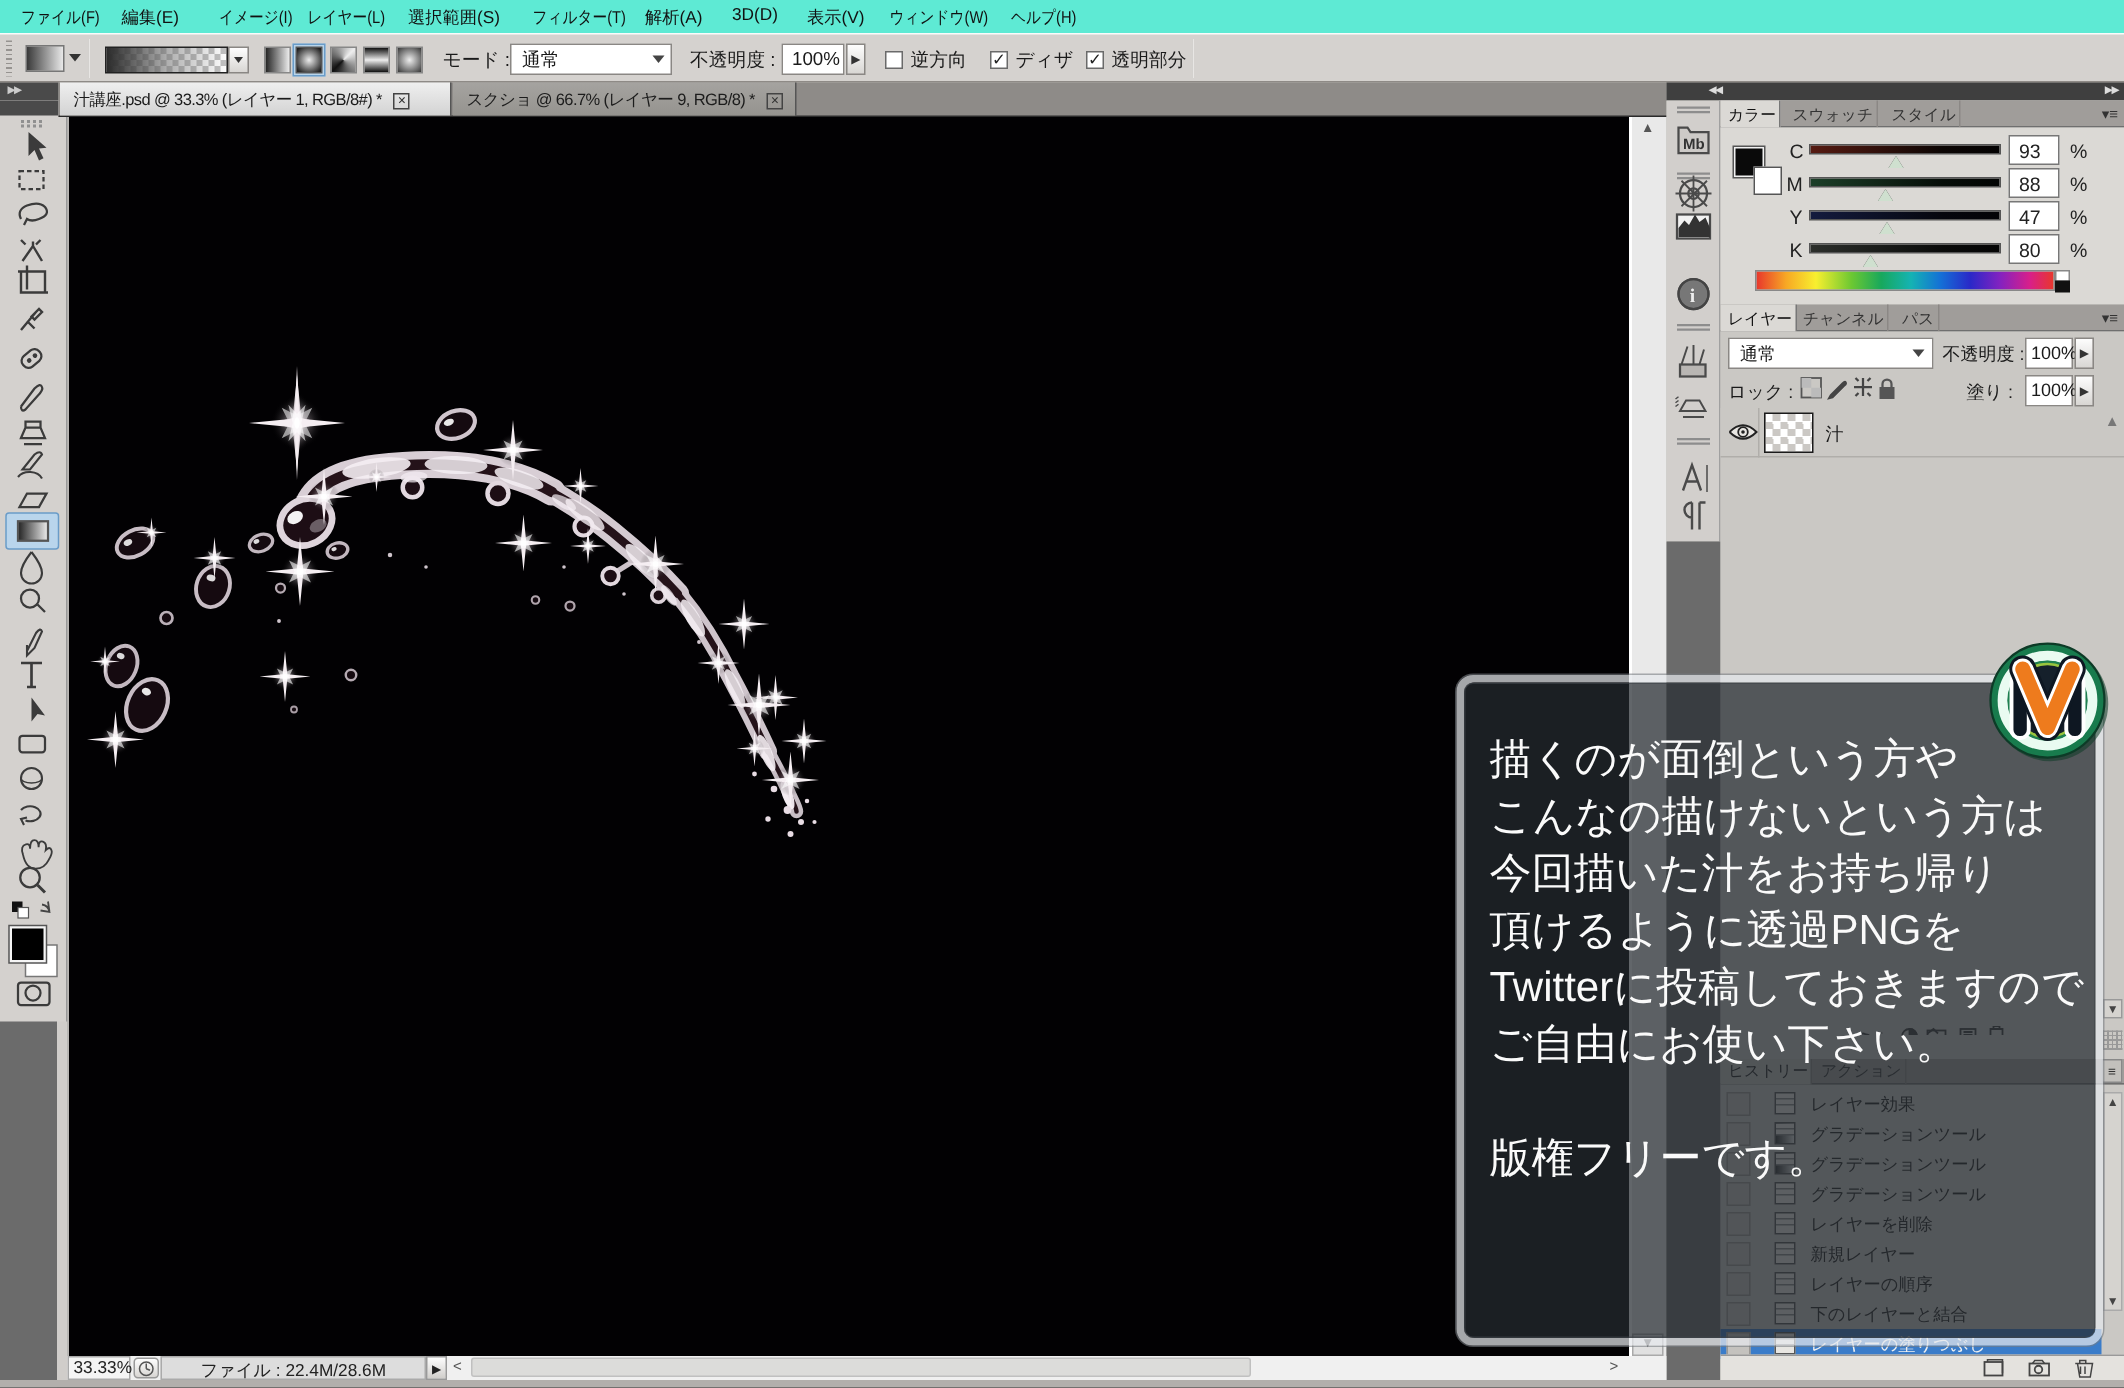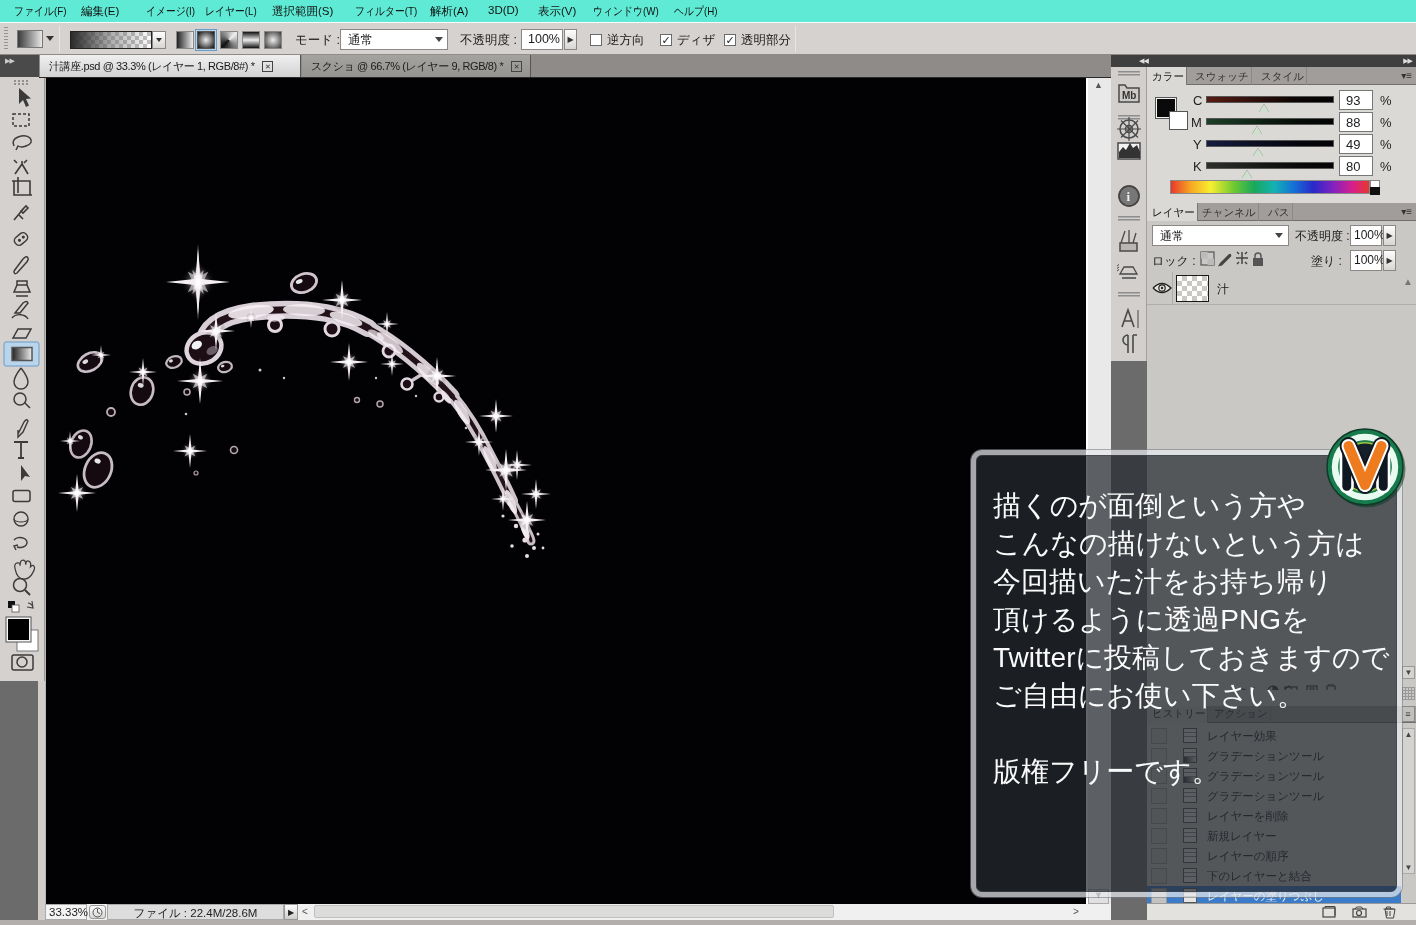--- a/index.html
+++ b/index.html
@@ -429,21 +429,21 @@
       <span style="position:absolute;left:44px;top:0;">M</span>
       <div class="cslider" style="background:linear-gradient(90deg,#1c3f28,#060d08 70%,#030504);"></div>
       <div class="ctri" style="left:105px;"></div>
       <div class="cval">88</div>
       <span class="cpct">%</span>
     </div>
     <div class="crow" style="left:0;top:52px;width:269px;">
       <span style="position:absolute;left:46px;top:0;">Y</span>
       <div class="cslider" style="background:linear-gradient(90deg,#141b3e,#05060d 70%,#030306);"></div>
       <div class="ctri" style="left:106px;"></div>
-      <div class="cval">49</div>
+      <div class="cval">47</div>
       <span class="cpct">%</span>
     </div>
     <div class="crow" style="left:0;top:74px;width:269px;">
       <span style="position:absolute;left:46px;top:0;">K</span>
       <div class="cslider" style="background:linear-gradient(90deg,#2c2f2b,#0a0b0a 70%,#050505);"></div>
       <div class="ctri" style="left:95px;"></div>
       <div class="cval">80</div>
       <span class="cpct">%</span>
     </div>
     <div style="position:absolute;left:23px;top:95px;width:200px;height:14px;border:1px solid #888;background:linear-gradient(90deg,#e8372c,#f7a824 10%,#f8ef2f 20%,#6cc832 32%,#18a85c 42%,#14b3b3 52%,#1470d6 62%,#2a28c8 72%,#8322c0 82%,#d81f8a 92%,#e8372c 100%);"></div>

